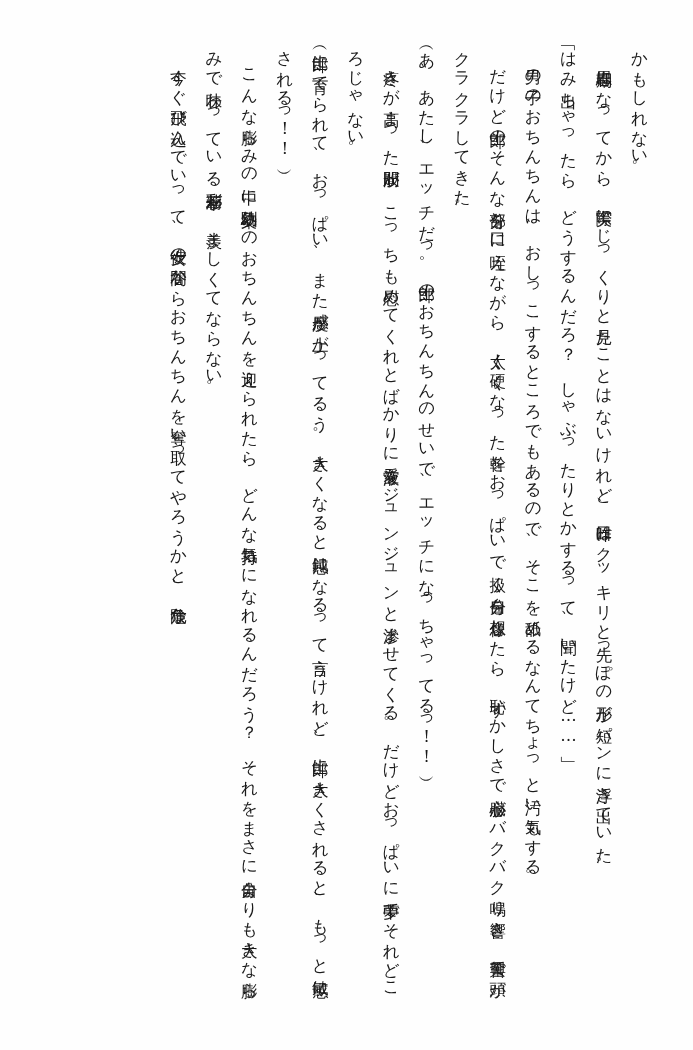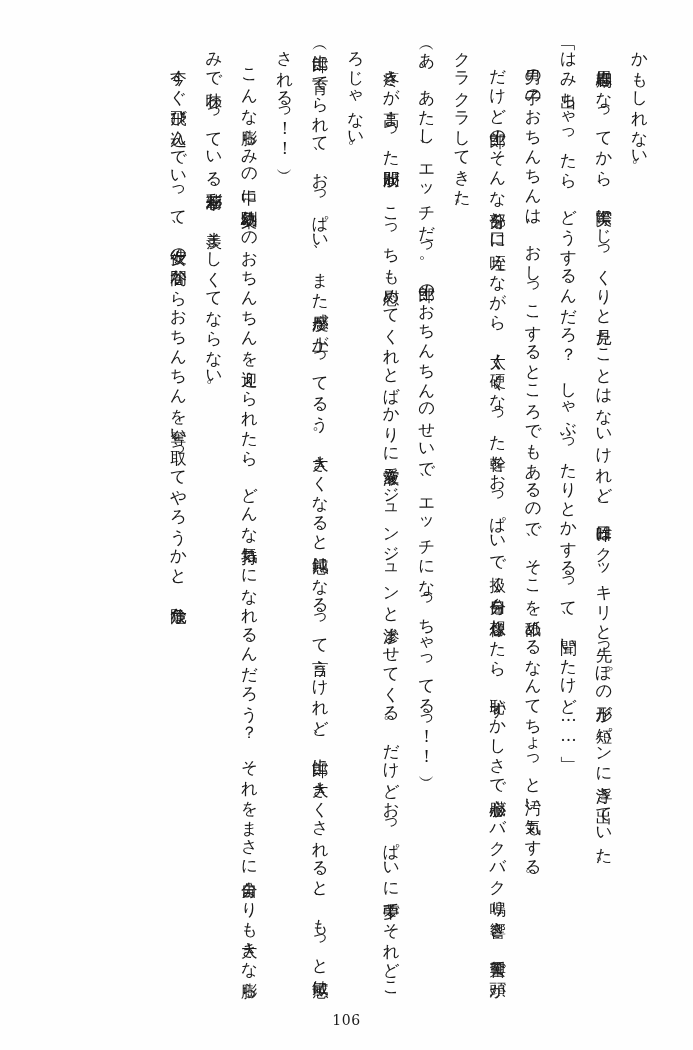--- a/index.html
+++ b/index.html
@@ -75,15 +75,14 @@
     <p class="noindent">「はみ出ちゃったら、どうするんだろ？　しゃぶったりとかするって、聞いたけど……」</p>
     <p>男の子のおちんちんは、おしっこするところでもあるので、そこを舐めるなんてちょっと汚い気もする。</p>
     <p>だけど士郎のそんな部分を口に咥えながら、太く硬くなった幹をおっぱいで扱く自分を想像したら、恥ずかしさで心臓がバクバク鳴り響き、興奮で頭がクラクラしてきた。</p>
     <p class="noindent">（あ、あたし、エッチだっ。士郎のおちんちんのせいで、エッチになっちゃってるっ!!）</p>
     <p>疼きが高まった股間が、こっちも慰めてくれとばかりに愛液をジュンジュンと滲ませてくる。だけどおっぱいに夢中でそれどころじゃない。</p>
     <p class="noindent">（士郎に育てられて、おっぱい、また感度が上がってるう。大きくなると鈍感になるって言うけれど、士郎に大きくされると、もっと敏感にされるっ!!）</p>
     <p>こんな膨らみの中に幼馴染みのおちんちんを迎えられたら、どんな気持ちになれるんだろう？　それをまさに自分よりも大きな膨らみで味わっている彩莉華が、羨ましくてならない。</p>
     <p>今すぐ飛び込んでいって、彼女の谷間からおちんちんを奪い取ってやろうかと、危険な</p>
   </div>
 
-  <div id="page-number">106</div>
 
 </div>
 
 </body></html>

